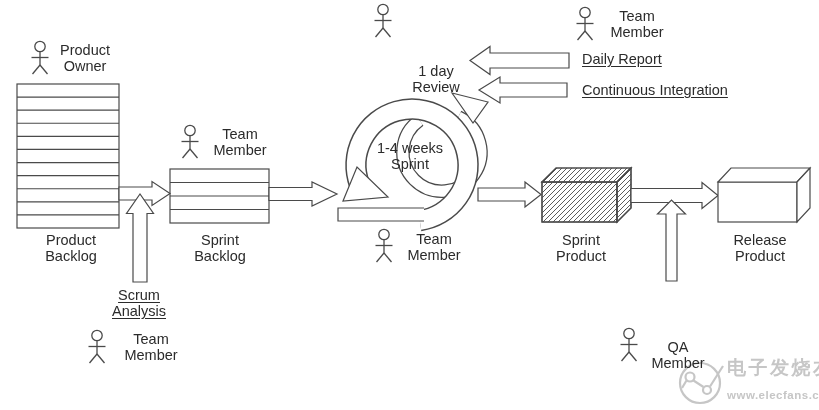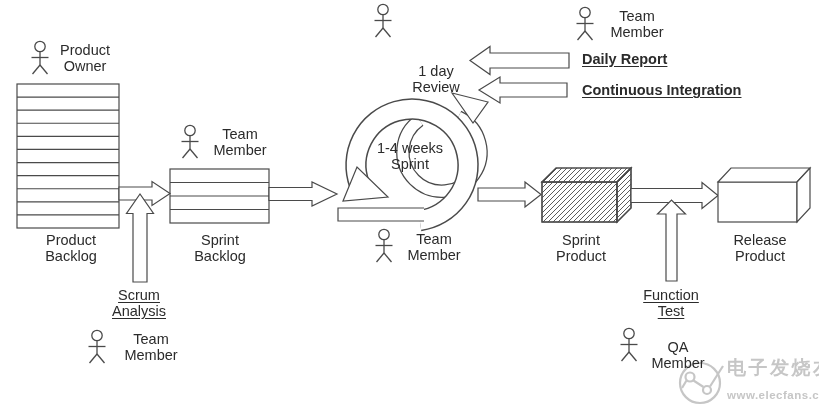--- a/index.html
+++ b/index.html
@@ -9,21 +9,21 @@
   .stage svg{position:absolute;left:0;top:0;}
   .outline{fill:#fff;stroke:var(--line);stroke-width:1.2;}
   .ln{stroke:var(--line);stroke-width:1.2;fill:none;}
   .ring-d{stroke:var(--line);fill:none;}
   .ring-w{stroke:#fff;fill:none;}
   .hatchf{fill:url(#hatch);stroke:var(--line);stroke-width:1.2;}
   .stick{stroke:var(--line);stroke-width:1.3;fill:none;}
   .wm{stroke:var(--wm);fill:none;stroke-width:2.2;}
   .lbl{position:absolute;font-size:14.5px;line-height:16px;color:var(--text);
        white-space:pre-line;text-align:center;transform:translateX(-50%);}
-  .lbl.left{transform:none;text-align:right;white-space:nowrap;font-weight:bold;}
+  .lbl.left{transform:none;text-align:right;white-space:nowrap;}
   .u{text-decoration:underline;text-underline-offset:2px;}
   .caption{font-family:"Liberation Serif","DejaVu Serif",serif;font-size:15.5px;
            letter-spacing:0.5px;color:#333;white-space:nowrap;}
   .wm-title{color:var(--wm);font-weight:bold;font-size:19px;letter-spacing:2.5px;white-space:nowrap;}
   .wm-url{color:var(--wm);font-weight:bold;font-size:11.5px;letter-spacing:0.5px;white-space:nowrap;}
 </style>
 </head>
 <body>
 
 <div class="stage">
@@ -144,21 +144,19 @@
   <div class="lbl" style="left:434px;top:231px">Team
 Member</div>
   <div class="lbl" style="left:581px;top:232px">Sprint
 Product</div>
   <div class="lbl" style="left:760px;top:232px">Release
 Product</div>
   <div class="lbl u" style="left:139px;top:287px">Scrum
 Analysis</div>
   <div class="lbl" style="left:151px;top:331px">Team
 Member</div>
-  <div class="lbl u" style="left:671px;top:287px">Function
-Test</div>
   <div class="lbl" style="left:678px;top:339px">QA
 Member</div>
 
 
   <div class="lbl left wm-title" style="left:727px;top:360px">电子发烧友</div>
   <div class="lbl left wm-url" style="left:727px;top:387px">www.elecfans.com</div>
 </div>
 
 </body></html>

